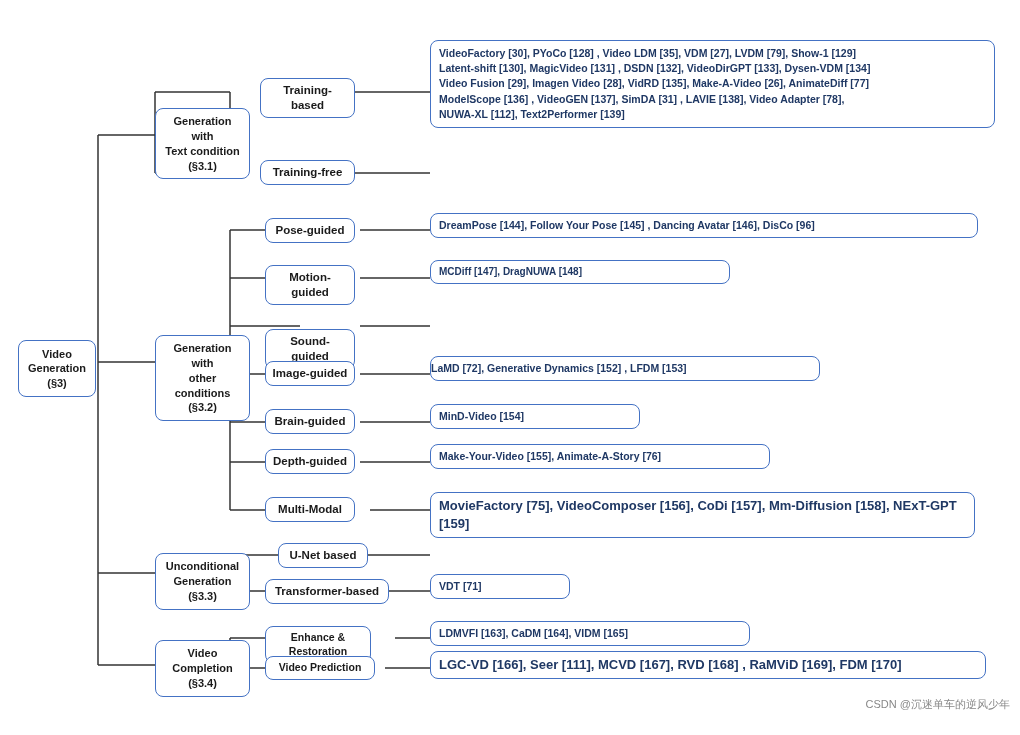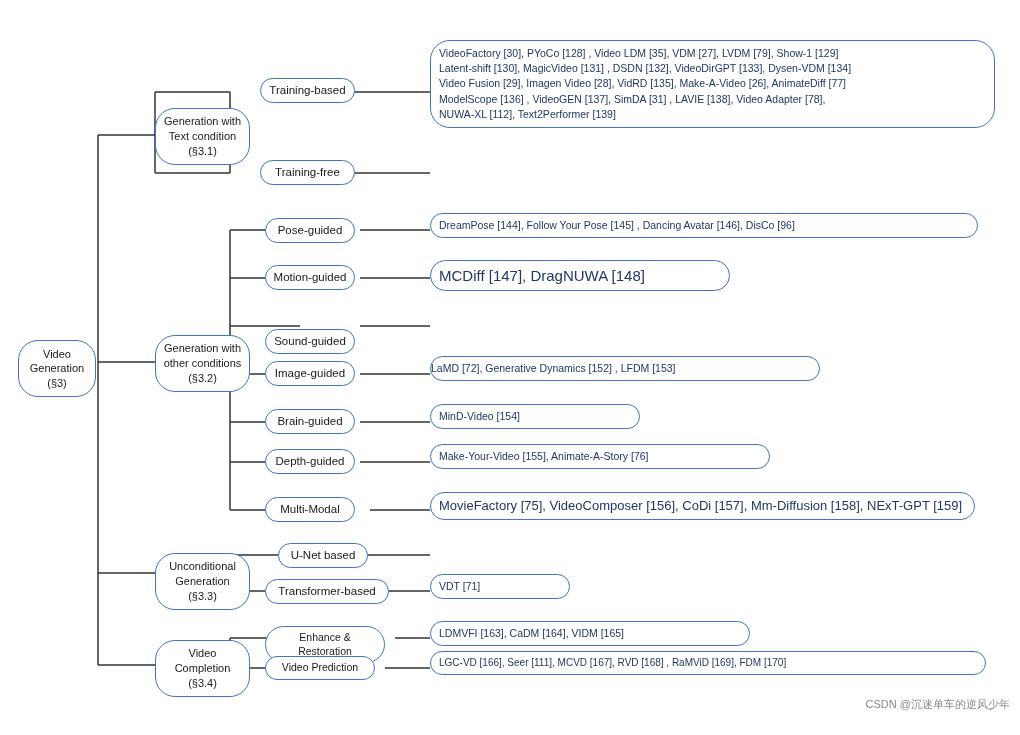--- a/index.html
+++ b/index.html
@@ -14,27 +14,28 @@
     }
     .diagram {
       position: relative;
       width: 1020px;
       height: 720px;
       padding: 10px;
     }
     .node {
       position: absolute;
       border: 1.5px solid #4472C4;
-      border-radius: 20px;
+      border-radius: 8px;
       padding: 4px 8px;
       text-align: center;
       color: #1a1a1a;
       background: #fff;
       line-height: 1.3;
       font-size: 11.5px;
+      font-weight: bold;
     }
     .node.root {
       font-size: 11px;
       min-width: 70px;
     }
     .node.content {
       text-align: left;
       color: #1F3864;
       font-size: 11px;
       line-height: 1.4;
@@ -191,21 +192,21 @@
   </div>
 
   <div class="node" style="left:265px; top:497px; width:90px; padding:4px 6px;">
     <span>Multi-Modal</span>
   </div>
 
   <div class="node content" style="left:430px; top:213px; width:548px; padding:4px 8px; font-size:10.5px;">
     <span>DreamPose [144], Follow Your Pose [145] , Dancing Avatar [146], DisCo [96]</span>
   </div>
 
-  <div class="node content" style="left:430px; top:260px; width:300px; padding:4px 8px; font-size:15px;">
+  <div class="node content" style="left:430px; top:260px; width:300px; padding:4px 8px; font-size:10px;">
     <span>MCDiff [147], DragNUWA [148]</span>
   </div>
 
 
   <div class="node content" style="left:430px; top:356px; width:390px; padding:4px 0; font-size:10.5px;">
     <span>LaMD [72], Generative Dynamics [152] , LFDM [153]</span>
   </div>
 
   <div class="node content" style="left:430px; top:404px; width:210px; padding:4px 8px; font-size:10.5px;">
     <span>MinD-Video [154]</span>
@@ -233,32 +234,32 @@
 
 
   <div class="node content" style="left:430px; top:574px; width:140px; padding:4px 8px; font-size:10.5px;">
     <span>VDT [71]</span>
   </div>
 
   <div class="node" style="left:155px; top:640px; width:95px; padding:5px 6px; font-size:11px; line-height:1.35;">
     <span>Video Completion<br>(§3.4)</span>
   </div>
 
-  <div class="node" style="left:265px; top:626px; width:120px; padding:4px 6px; font-size:10.5px;">
+  <div class="node" style="left:265px; top:626px; width:106px; padding:4px 6px; font-size:10.5px;">
     <span>Enhance &amp; Restoration</span>
   </div>
 
   <div class="node" style="left:265px; top:656px; width:110px; padding:4px 6px; font-size:10.5px;">
     <span>Video Prediction</span>
   </div>
 
   <div class="node content" style="left:430px; top:621px; width:320px; padding:4px 8px; font-size:10.5px;">
     <span>LDMVFI [163], CaDM [164], VIDM [165]</span>
   </div>
 
-  <div class="node content" style="left:430px; top:651px; width:556px; padding:4px 8px; font-size:10px;">
+  <div class="node content" style="left:430px; top:651px; width:556px; padding:4px 8px; font-size:13px;">
     <span>LGC-VD [166], Seer [111], MCVD [167], RVD [168] ,  RaMViD [169], FDM [170]</span>
   </div>
 
   <div class="watermark">
     <span>CSDN @沉迷单车的逆风少年</span>
   </div>
 </div>
 
 </body></html>

